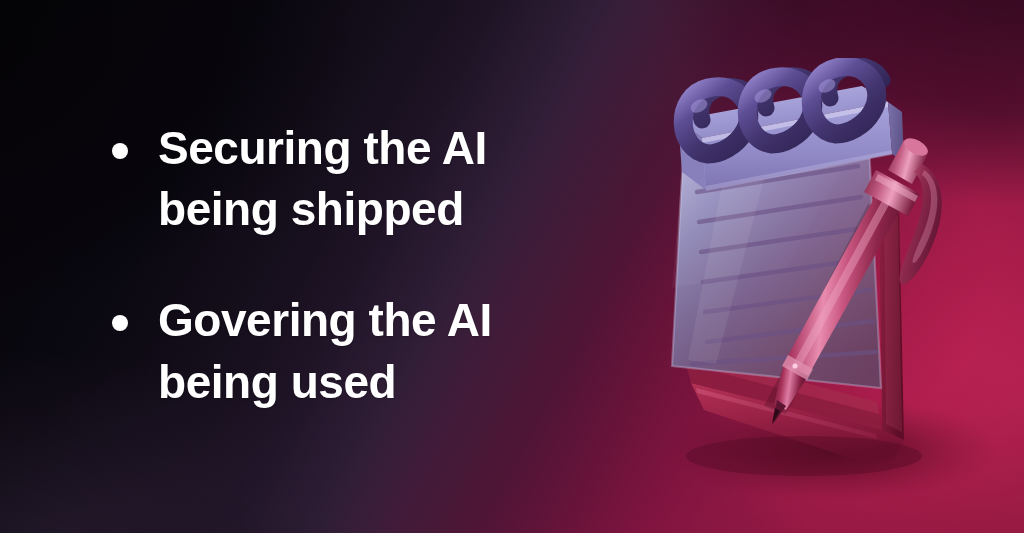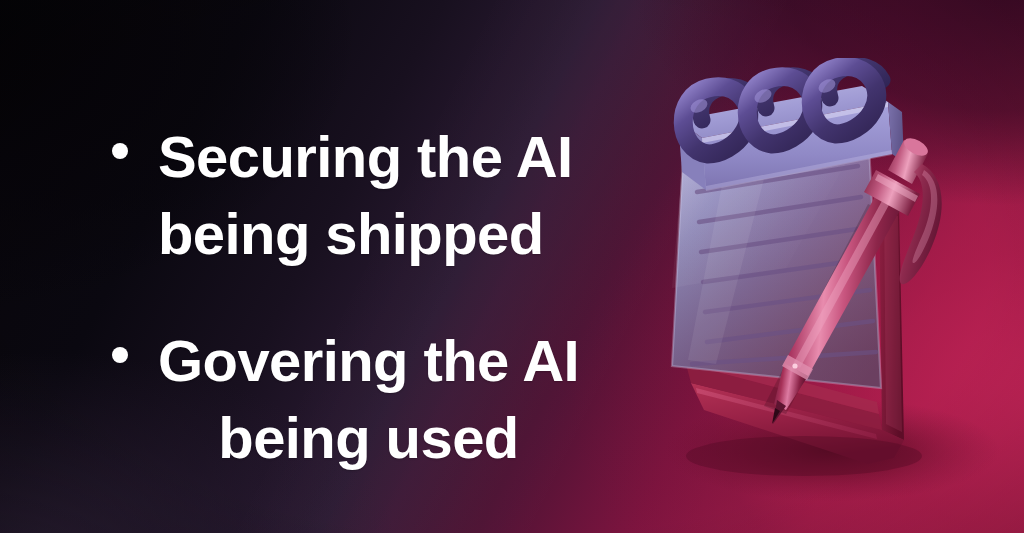--- a/index.html
+++ b/index.html
@@ -87,32 +87,32 @@
   .bullets {
     position:absolute;
     left:112px; top:118px;
     width:470px;
   }
   .bullet-row {
     display:flex;
     align-items:flex-start;
     margin-bottom:50px;
   }
-  .bullet-row:last-child { margin-bottom:0;text-align:center; }
+  .bullet-row:last-child { margin-bottom:0; }
   .bullet-dot {
     flex:0 0 auto;
     width:16px; height:16px;
     border-radius:50%;
     background:#ffffff;
     margin-top:25px;
     margin-right:30px;
   }
   .bullet-text {
     color:#ffffff;
-    font-size:58px;
+    font-size:46px;
     font-weight:700;
     line-height:1.33;
     letter-spacing:-0.01em;
     white-space:pre-line;
     text-shadow:0 1px 2px rgba(0,0,0,0.22);
   }
 
   
   .illustration {
     position:absolute;

